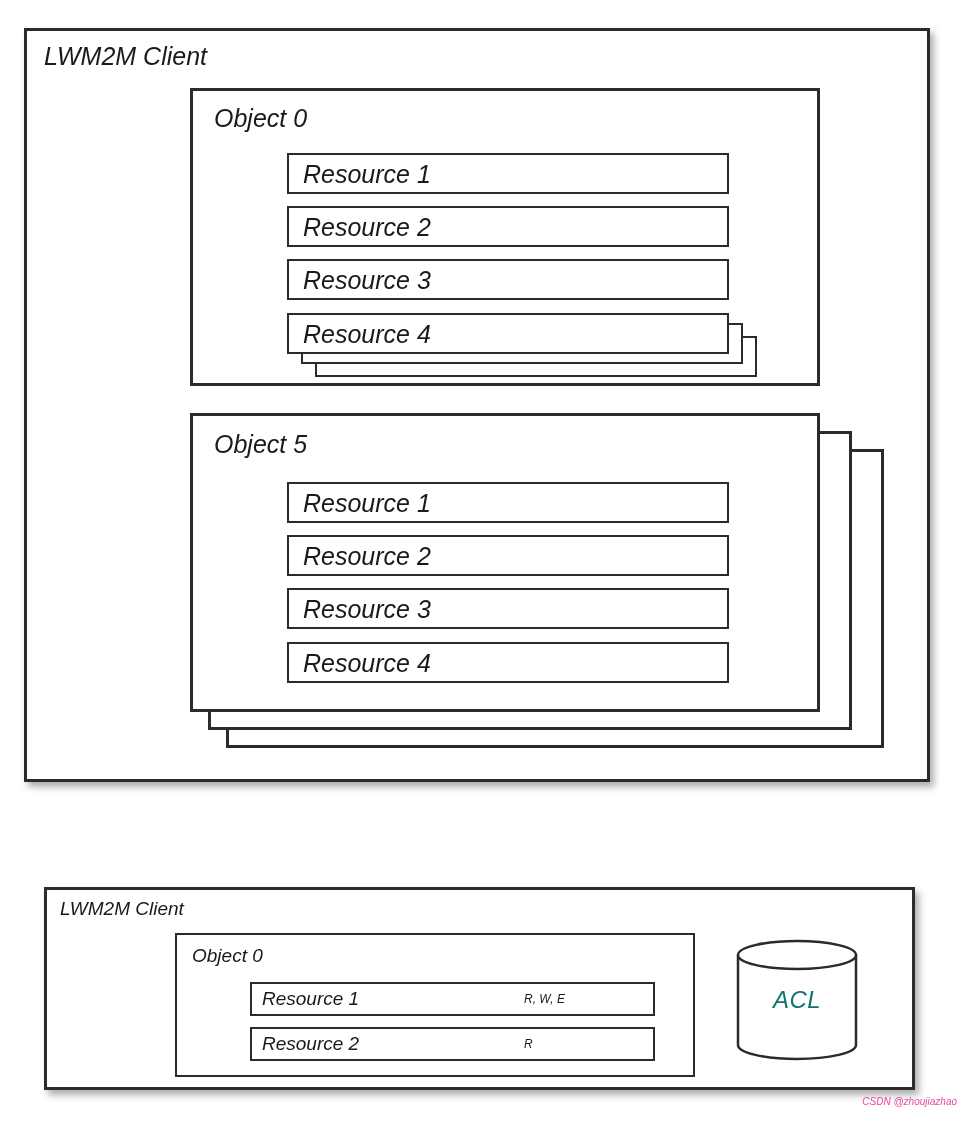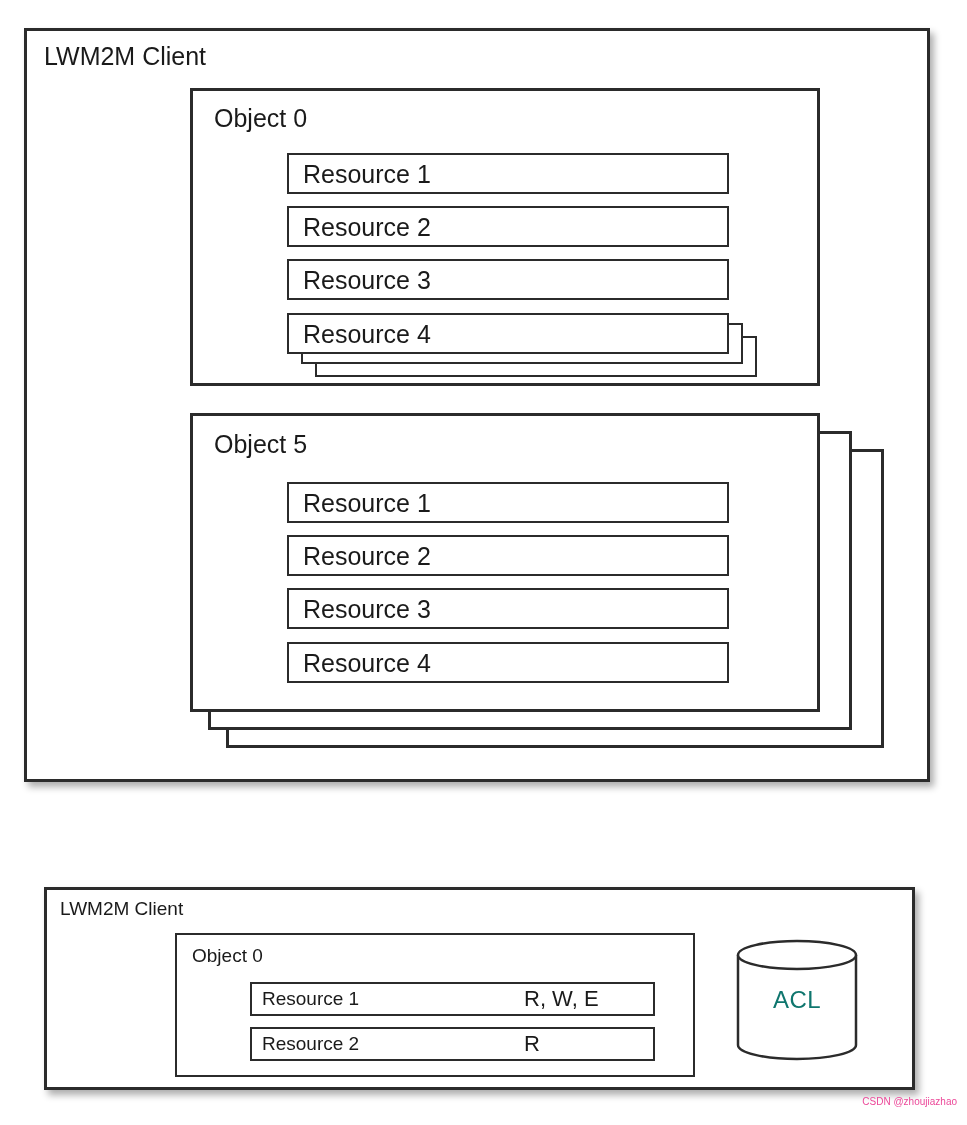--- a/index.html
+++ b/index.html
@@ -13,20 +13,21 @@
     position: relative;
     font-family: "Liberation Sans", sans-serif;
     overflow: hidden;
   }
 
   .canvas {
     position: absolute;
     left: 0; top: 0;
     width: 967px;
     height: 1125px;
+    font-style: italic;
   }
 
   
   .box {
     position: absolute;
     background: #ffffff;
     border: 2px solid #2b2b2b;
     box-sizing: border-box;
   }
   .outer-shadow {
@@ -151,21 +152,21 @@
   .acl-res-name {
     position: absolute;
     left: 10px;
     font-size: 19px;
     color: #1a1a1a;
     white-space: nowrap;
   }
   .acl-res-rights {
     position: absolute;
     left: 272px;
-    font-size: 22px;
+    font-size: 12px;
     color: #1a1a1a;
     white-space: nowrap;
   }
   #b-r1 { top: 982px; }
   #b-r2 { top: 1027px; }
 
   
   #acl-cylinder {
     position: absolute;
     left: 732px; top: 935px;

